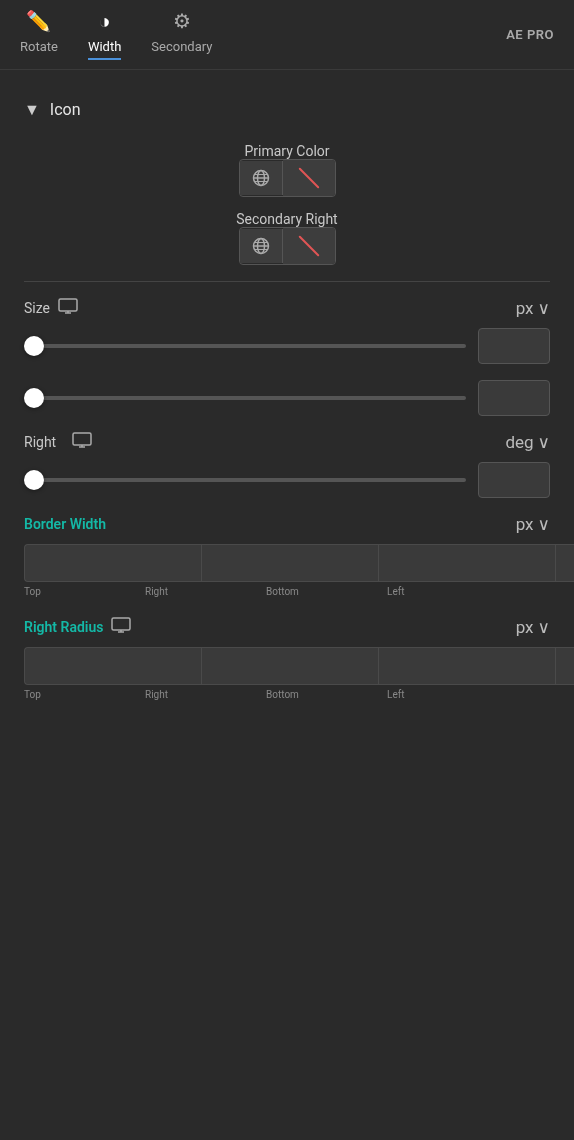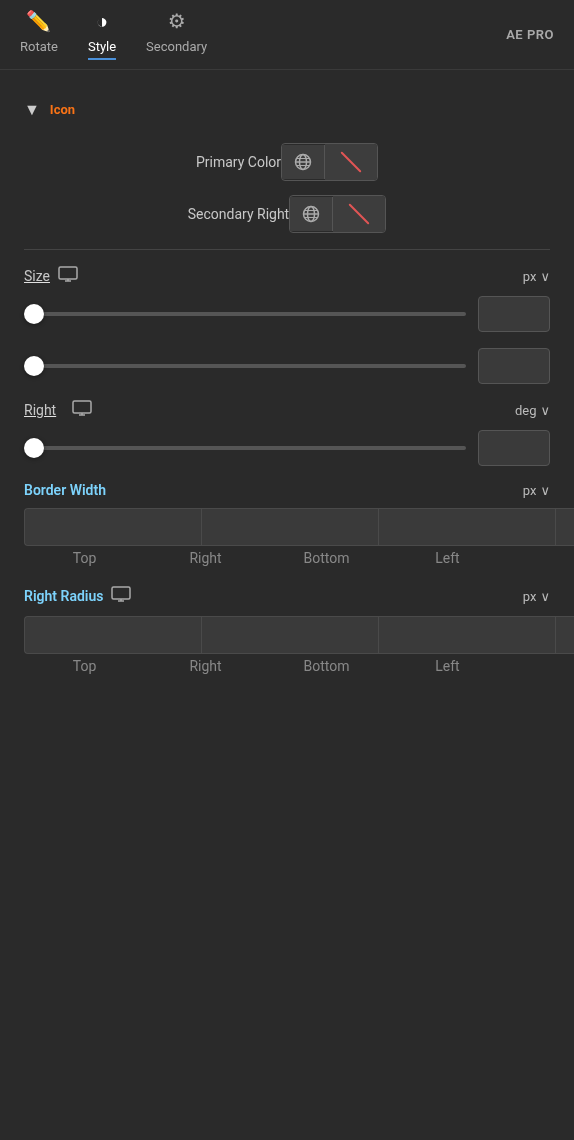--- a/index.html
+++ b/index.html
@@ -75,31 +75,32 @@
       margin-bottom: 24px;
       margin-top: 10px;
     }
 
     .section-header .chevron {
       color: #ccc;
       font-size: 16px;
     }
 
     .section-title {
-      font-size: 13px;
-      font-weight: 700;
-      color: #f97316;
+      font-size: 16px;
+      font-weight: 400;
+      color: #e5e5e5;
     }
 
     
     .field-row {
       display: flex;
       align-items: center;
-      justify-content: center;
+      justify-content: space-between;
       margin-bottom: 14px;
+      flex-direction: column;
     }
 
     .field-label {
       font-size: 14px;
       color: #c8c8c8;
     }
 
     
     .color-control {
       display: flex;
@@ -167,39 +168,38 @@
       display: flex;
       align-items: center;
       justify-content: space-between;
       margin-bottom: 10px;
     }
 
     .slider-label-left {
       display: flex;
       align-items: center;
       gap: 8px;
-      text-decoration: underline;
     }
 
     .slider-label {
       font-size: 14px;
       color: #c8c8c8;
     }
 
     .monitor-icon {
       color: #aaa;
       font-size: 16px;
     }
 
     .unit-select {
       display: flex;
       align-items: center;
       gap: 4px;
       color: #bbb;
-      font-size: 13px;
+      font-size: 17px;
       cursor: pointer;
     }
 
     .slider-row {
       display: flex;
       align-items: center;
       gap: 12px;
     }
 
     .slider-wrapper {
@@ -250,21 +250,21 @@
     .multi-input-label-row {
       display: flex;
       align-items: center;
       justify-content: space-between;
       margin-bottom: 10px;
     }
 
     .multi-input-label {
       font-size: 14px;
       font-weight: 600;
-      color: #7dd3fc;
+      color: #14b8a6;
     }
 
     .multi-input-label-row .monitor-icon {
       margin-left: 8px;
     }
 
     .multi-input-label-left {
       display: flex;
       align-items: center;
     }
@@ -291,41 +291,40 @@
       border-radius: 4px 0 0 4px;
     }
 
     .multi-input-labels {
       display: flex;
       margin-top: 4px;
     }
 
     .multi-input-sublabel {
       flex: 1;
-      text-align: center;
-      font-size: 14px;
+      font-size: 10px;
       color: #888;
     }
 
     .multi-input-sublabel-spacer {
       width: 42px;
     }
   </style>
 </head>
 <body>
 
 <div class="tab-bar">
   <div class="tab-bar-left">
     <div class="tab-item">
       <span class="tab-icon">✏️</span>
       <span>Rotate</span>
     </div>
     <div class="tab-item active">
       <span class="tab-icon">◑</span>
-      <span>Style</span>
+      <span>Width</span>
     </div>
     <div class="tab-item">
       <span class="tab-icon">⚙</span>
       <span>Secondary</span>
     </div>
   </div>
   <div class="tab-bar-right">AE PRO</div>
 </div>
 
 <div class="main-content">

